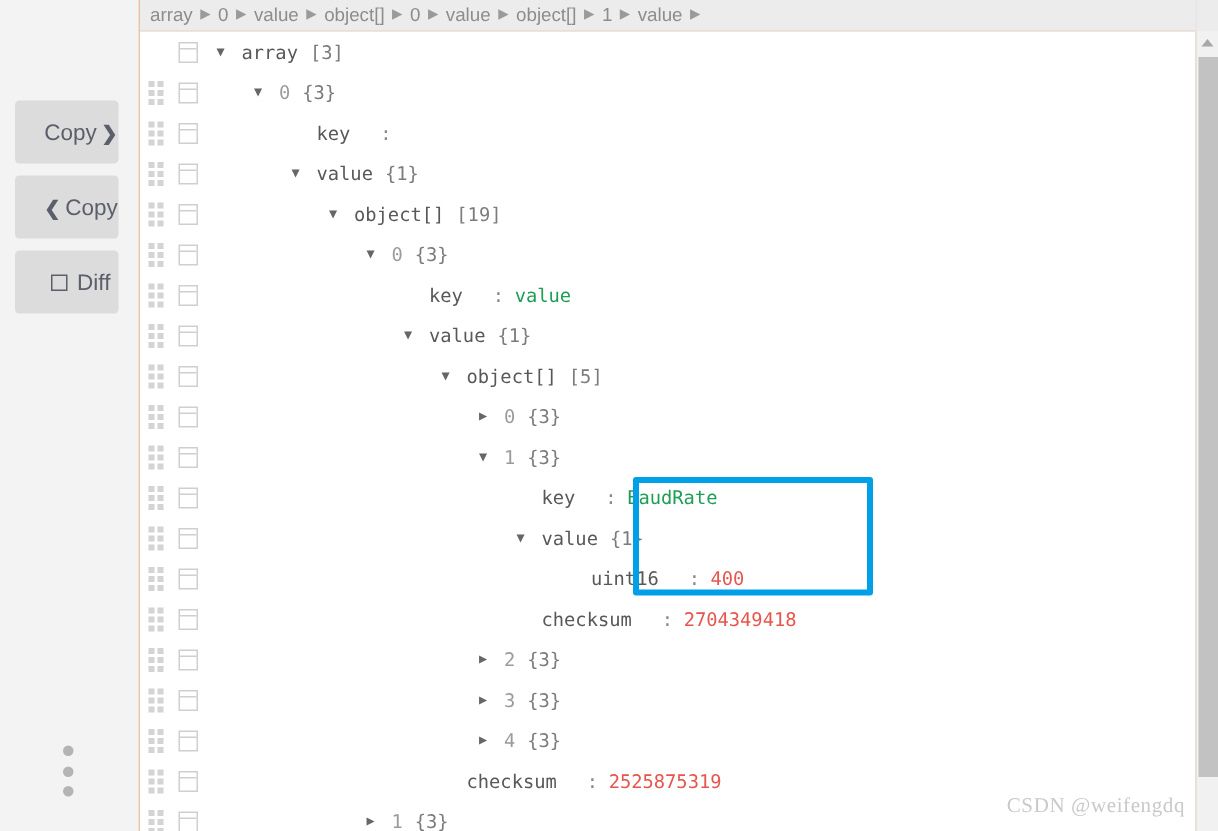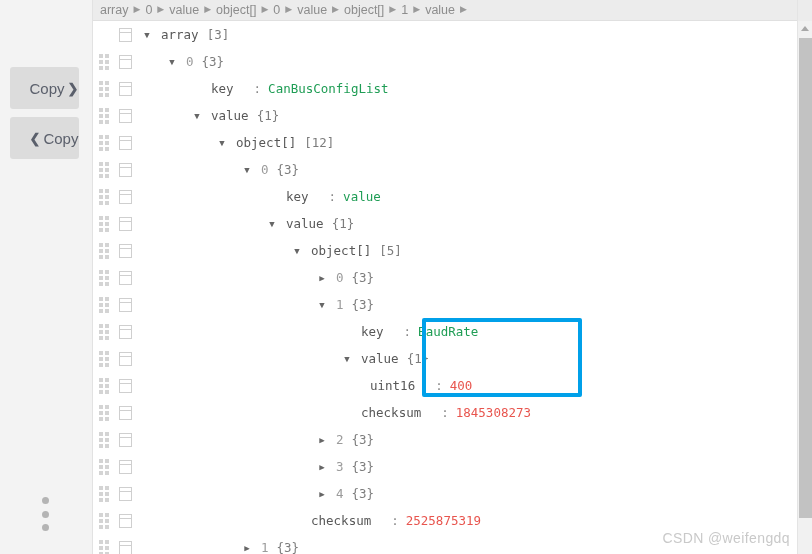--- a/index.html
+++ b/index.html
@@ -252,21 +252,21 @@
     left: 0; top: 0;
     width: 15px; height: 21px;
     background: #ececec;
   }
 
   
   .watermark {
     position: absolute;
     right: 22px;
     bottom: 8px;
-    font-family: Liberation Sans, sans-serif;
+    font-family: Liberation Serif, serif;
     font-size: 14px;
     color: #c9c9c9;
     letter-spacing: 0.4px;
     user-select: none;
     z-index: 9;
   }
 </style>
 </head>
 <body>
 
@@ -277,20 +277,24 @@
     <button class="side-btn" id="btn-copy-right">
       <span>Copy</span>
       <span class="chev">❯</span>
     </button>
 
     <button class="side-btn" id="btn-copy-left">
       <span class="chev">❮</span>
       <span>Copy</span>
     </button>
 
+    <button class="side-btn" id="btn-diff">
+      <span class="diff-box"></span>
+      <span>Diff</span>
+    </button>
 
     <div class="dots-handle">
       <span></span>
       <span></span>
       <span></span>
     </div>
   </div>
 
   <div class="main">
 
@@ -352,21 +356,20 @@
             <i></i>
           </div>
           <div class="gutter-icon"></div>
           <div class="node" style="left: 97px;">
             <span class="tri spacer">▶</span>
             <span class="gap-sm"></span>
             <span class="lbl">key</span>
             <span class="gap-key"></span>
             <span class="colon">:</span>
             <span class="gap-sm"></span>
-            <span class="val-str">CanBusConfigList</span>
           </div>
         </div>
         <div class="row" style="top: 81px;">
           <div class="gutter-drag">
             <i></i>
             <i></i>
             <i></i>
             <i></i>
             <i></i>
             <i></i>
@@ -386,21 +389,21 @@
             <i></i>
             <i></i>
             <i></i>
             <i></i>
           </div>
           <div class="gutter-icon"></div>
           <div class="node" style="left: 122px;">
             <span class="tri">▼</span>
             <span class="gap-sm"></span>
             <span class="lbl">object[]</span>
-            <span class="lbl-count">[12]</span>
+            <span class="lbl-count">[19]</span>
           </div>
         </div>
         <div class="row" style="top: 135px;">
           <div class="gutter-drag">
             <i></i>
             <i></i>
             <i></i>
             <i></i>
             <i></i>
             <i></i>
@@ -541,21 +544,21 @@
         <div class="row" style="top: 351px;">
           <div class="gutter-drag">
             <i></i>
             <i></i>
             <i></i>
             <i></i>
             <i></i>
             <i></i>
           </div>
           <div class="gutter-icon"></div>
-          <div class="node" style="left: 256px;">
+          <div class="node" style="left: 280px;">
             <span class="tri spacer">▶</span>
             <span class="gap-sm"></span>
             <span class="lbl">uint16</span>
             <span class="gap-key"></span>
             <span class="colon">:</span>
             <span class="gap-sm"></span>
             <span class="val-num">400</span>
           </div>
         </div>
         <div class="row" style="top: 378px;">
@@ -568,21 +571,21 @@
             <i></i>
           </div>
           <div class="gutter-icon"></div>
           <div class="node" style="left: 247px;">
             <span class="tri spacer">▶</span>
             <span class="gap-sm"></span>
             <span class="lbl">checksum</span>
             <span class="gap-key"></span>
             <span class="colon">:</span>
             <span class="gap-sm"></span>
-            <span class="val-num">1845308273</span>
+            <span class="val-num">2704349418</span>
           </div>
         </div>
         <div class="row" style="top: 405px;">
           <div class="gutter-drag">
             <i></i>
             <i></i>
             <i></i>
             <i></i>
             <i></i>
             <i></i>

